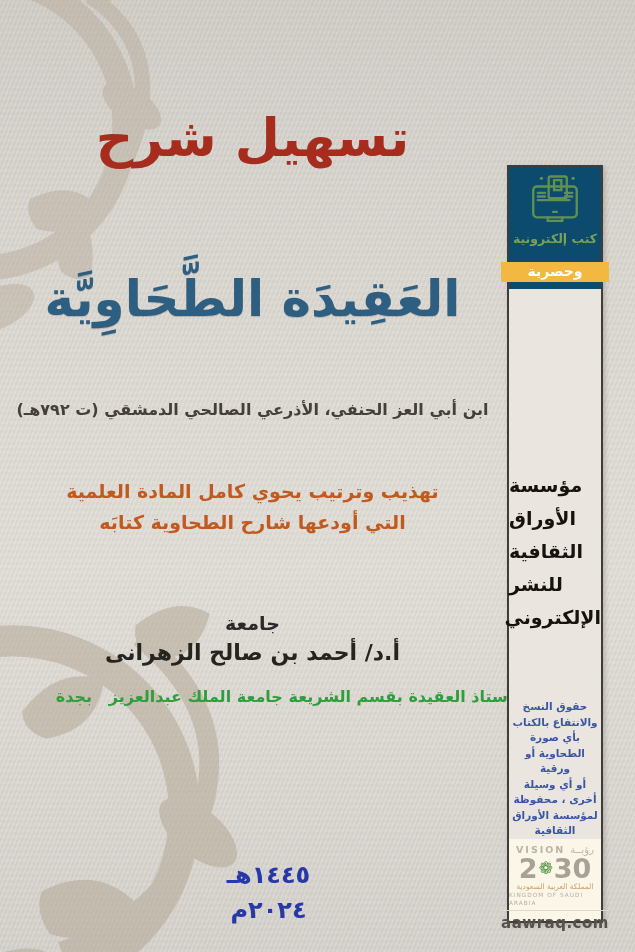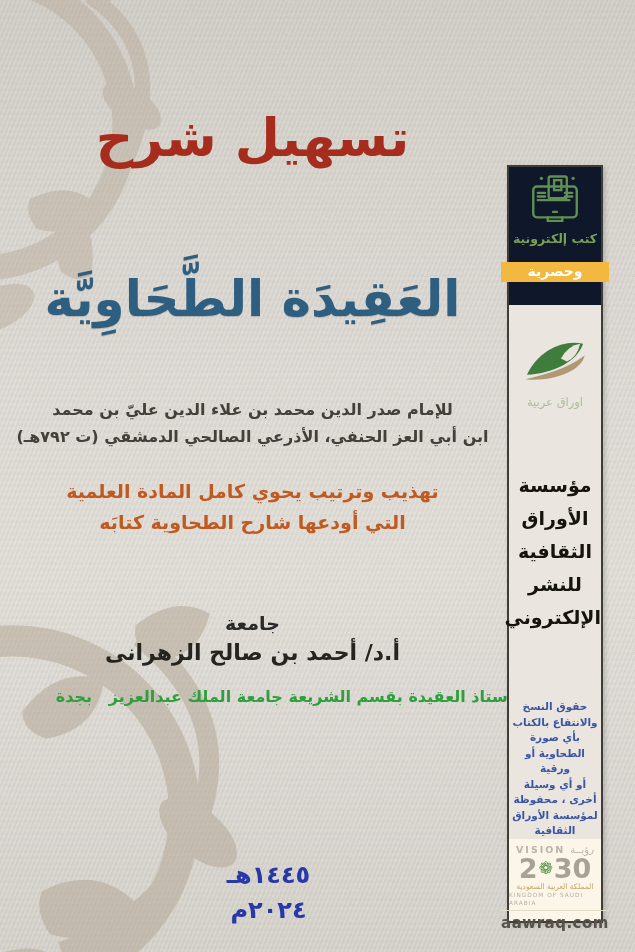--- a/index.html
+++ b/index.html
@@ -30,26 +30,26 @@
   .scholar-title{top:687px;font-size:16px;font-weight:bold;color:#2f9e3c;padding-left:32px;}
   .years{top:858px;font-size:24px;font-weight:bold;color:#2838a8;line-height:35px;transform:translateX(16px);}
 
   
   .strip{
     position:absolute;left:507px;top:165px;width:96px;height:758px;
     background:#eae6df;border:2px solid #403d38;box-sizing:border-box;
     box-shadow:2px 2px 5px rgba(0,0,0,.18);
   }
   .strip > div{position:absolute;left:0;width:100%;box-sizing:border-box;}
-  .badge{top:0;height:138px;background:#0f172a;display:flex;flex-direction:column;align-items:center;padding-top:5px;}
+  .badge{top:0;height:122px;background:#0c4a6e;display:flex;flex-direction:column;align-items:center;padding-top:5px;}
   .badge-line1{color:#79a257;font-size:12.5px;font-weight:bold;margin-top:-3px;direction:rtl;}
   .badge-line2{background:#f3b83f;color:#ffffff;font-size:14px;font-weight:bold;padding:1px 26px 3px;border-radius:0;margin-top:16px;direction:rtl;}
   .logo-block{top:168px;text-align:center;}
   .logo-text{color:#adbb9b;font-size:11.5px;direction:rtl;margin-top:0px;}
-  .foundation{top:302px;text-align:center;direction:rtl;font-size:19px;font-weight:bold;color:#16130f;line-height:33px;}
+  .foundation{top:302px;text-align:left;direction:rtl;font-size:19px;font-weight:bold;color:#16130f;line-height:33px;}
   .copyright{top:532px;text-align:center;direction:rtl;font-size:10.5px;font-weight:bold;color:#3b55a5;line-height:15.5px;}
   .vision-block{top:672px;height:82px;background:#fbf6e8;display:flex;flex-direction:column;align-items:center;}
   .vision-row1{margin-top:5px;display:flex;align-items:center;gap:5px;color:#b9b4a8;}
   .vision-en{font-size:9.5px;font-weight:bold;letter-spacing:2px;}
   .vision-ar{font-size:10px;direction:rtl;}
   .vision-2030{display:flex;align-items:center;justify-content:center;font-size:27px;font-weight:bold;color:#a8a296;line-height:27px;}
   .emblem{color:#4c8f3f;font-size:17px;margin:0 1px;}
   .kingdom-ar{font-size:7.5px;color:#c6a468;direction:rtl;line-height:8px;margin-top:1px;}
   .kingdom-en{font-size:5.8px;color:#b5b0a4;letter-spacing:1px;line-height:8px;}
   .website{margin-top:3px;padding-top:3px;border-top:1px solid #e0dbc9;font-size:15px;font-weight:bold;color:#56524b;letter-spacing:.5px;}
@@ -87,21 +87,20 @@
       <path d="M70,150 q28,-14 48,6 q-18,24 -44,16 q-8,-12 -4,-22z"></path>
       <ellipse cx="50" cy="195" rx="28" ry="13" transform="rotate(-20 50 195)"></ellipse>
     </g>
   </svg>
 </div>
 
 <div class="main-col">
   <div class="series-title">تسهيل شرح</div>
   <div class="main-title">العَقِيدَة الطَّحَاوِيَّة</div>
   <div class="author-block">
-    <div>للإمام صدر الدين محمد بن علاء الدين عليّ بن محمد</div>
     <div>ابن أبي العز الحنفي، الأذرعي الصالحي الدمشقي (ت ٧٩٢هـ)</div>
   </div>
   <div class="subtitle-block">
     <div>تهذيب وترتيب يحوي كامل المادة العلمية</div>
     <div>التي أودعها شارح الطحاوية كتابَه</div>
   </div>
   <div class="idaad">جامعة</div>
   <div class="preparer-name">أ.د/ أحمد بن صالح الزهرانى</div>
   <div class="scholar-title">أستاذ العقيدة بقسم الشريعة جامعة الملك عبدالعزيز&nbsp;&nbsp;&nbsp;بجدة</div>
   <div class="years">
@@ -122,30 +121,20 @@
         <path d="M30,44 h4 M24,50 v4 h16 v-4"></path>
         <rect x="25" y="5" width="20" height="24" rx="2"></rect>
         <rect x="31" y="9" width="8" height="11"></rect>
         <path d="M22,31 h26"></path>
       </svg>
     </span>
     <div class="badge-line1">كتب إلكترونية</div>
     <div class="badge-line2">وحصرية</div>
   </div>
 
-  <div class="logo-block">
-    <span>
-      <svg width="74" height="56" viewBox="0 0 100 72">
-        <path d="M12,52 C28,18 62,4 88,10 C80,34 48,50 12,52 Z" fill="#3f7d3c"></path>
-        <path d="M10,58 C36,52 66,44 90,26 C86,48 44,62 10,58 Z" fill="#b09877"></path>
-        <path d="M58,30 q10,-18 26,-20 q-4,18 -18,24 z" fill="#e9e5de"></path>
-      </svg>
-    </span>
-    <div class="logo-text">اوراق عربية</div>
-  </div>
 
   <div class="foundation">
     <div>مؤسسة</div>
     <div>الأوراق</div>
     <div>الثقافية</div>
     <div>للنشر</div>
     <div>الإلكتروني</div>
   </div>
 
   <div class="copyright">

